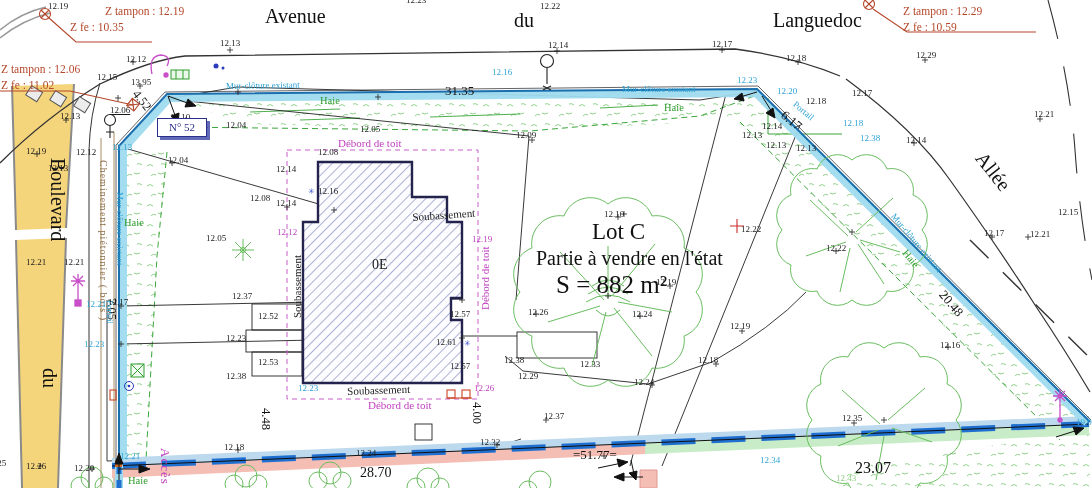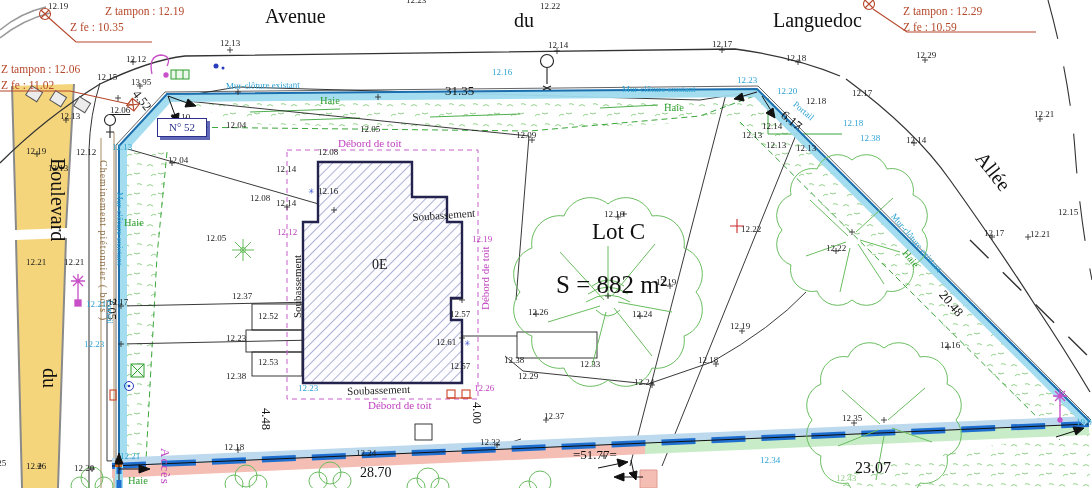--- a/index.html
+++ b/index.html
@@ -281,20 +281,21 @@
       <span class="lb c-d" style="left: 140px; top: 88px; transform: rotate(52deg);">4.52</span>
       <span class="lb c-d" style="left: 787px; top: 108px; font-size: 13px; transform: rotate(40deg);">6.17</span>
       <span class="lb c-d" style="left: 947px; top: 288px; font-size: 13px; transform: rotate(50deg);">20.48</span>
       <span class="lb c-d" style="left: 118px; top: 298px; transform: rotate(90deg);">7.05</span>
       <span class="lb c-d" style="left: 272px; top: 408px; transform: rotate(90deg);">4.48</span>
       <span class="lb c-d" style="left: 483px; top: 402px; transform: rotate(90deg);">4.00</span>
       <span class="lb c-d" style="left: 360px; top: 466px; font-size: 14px;">28.70</span>
       <span class="lb c-d" style="left: 573px; top: 448px; font-size: 13px;">=51.77=</span>
       <span class="lb c-d" style="left: 855px; top: 460px; font-size: 16px;">23.07</span>
       <span class="lb c-l1" style="left: 592px; top: 220px;">Lot C</span>
+      <span class="lb c-l2" style="left: 536px; top: 248px;">Partie à vendre en l'état</span>
       <span class="lb c-l3" style="left: 556px; top: 272px;">S = 882 m²</span>
       <span class="lb c-e" style="left: 372px; top: 258px; font-size: 14px;">0E</span>
       <span class="lb c-e" style="left: 292px; top: 318px; font-size: 11px; transform: rotate(-90deg);">Soubassement</span>
       <span class="lb c-e" style="left: 412px; top: 212px; font-size: 11px; transform: rotate(-4deg);">Soubassement</span>
       <span class="lb c-e" style="left: 347px; top: 386px; font-size: 11px; transform: rotate(-2deg);">Soubassement</span>
       <span class="lb c-m" style="left: 338px; top: 138px; font-size: 11px;">Débord de toit</span>
       <span class="lb c-m" style="left: 480px; top: 310px; font-size: 11px; transform: rotate(-90deg);">Débord de toit</span>
       <span class="lb c-m" style="left: 368px; top: 400px; font-size: 11px;">Débord de toit</span>
       <span class="lb c-c" style="left: 226px; top: 82px; transform: rotate(-1deg);">Mur-clôture existant</span>
       <span class="lb c-c" style="left: 622px; top: 85px;">Mur-clôture existant</span>

